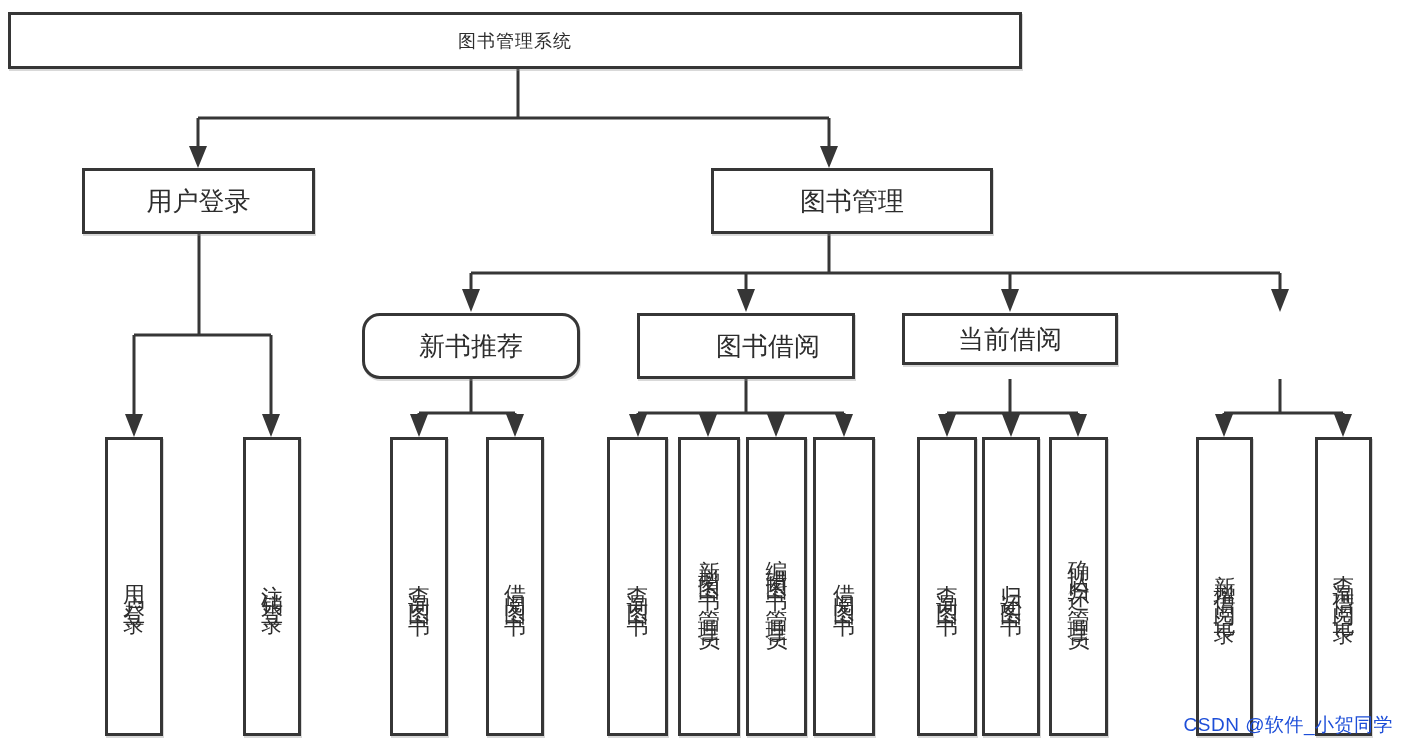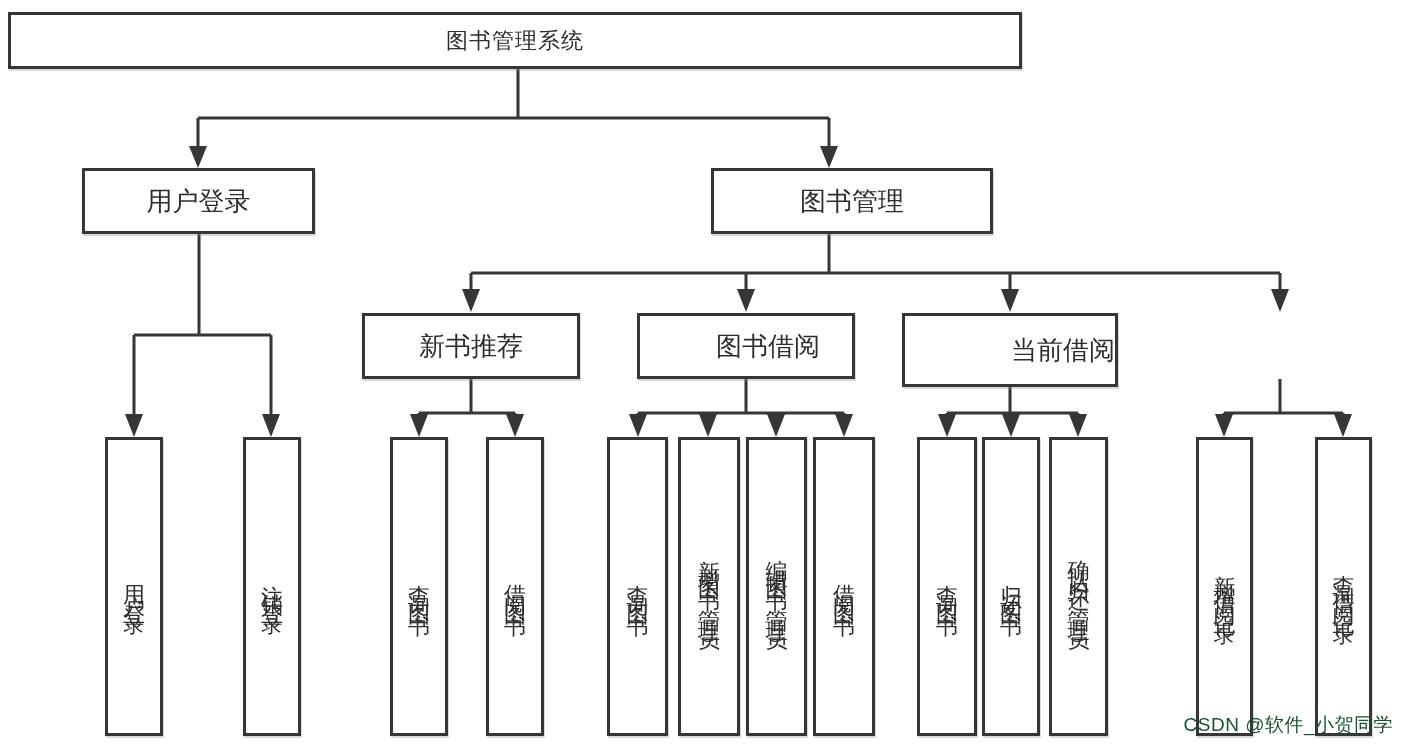--- a/index.html
+++ b/index.html
@@ -9,28 +9,28 @@
   }
   .edges{position:absolute;left:0;top:0;width:1405px;height:747px;z-index:1;pointer-events:none;}
   .edges path.ln{stroke:#363636;stroke-width:3;fill:none;}
   .edges path.ah{fill:#363636;stroke:none;}
   .node{
     position:absolute;background:#ffffff;border:3px solid #363636;box-sizing:border-box;
     display:flex;align-items:center;justify-content:center;z-index:2;
     box-shadow:1px 2px 0 rgba(145,145,145,0.35);
   }
   .node .h-label{font-size:26px;white-space:nowrap;}
-  .node.root .h-label{font-size:22px;letter-spacing:1px;}
+  .node.root .h-label{font-size:18px;letter-spacing:1px;}
   .leaf .v-label{
     writing-mode:vertical-rl;text-orientation:mixed;
     font-size:22px;line-height:1.1;letter-spacing:10px;white-space:nowrap;
   }
   .watermark{
     position:absolute;top:712px;right:12px;z-index:5;
-    font-size:19px;color:#14532d;letter-spacing:0.5px;white-space:nowrap;
+    font-size:19px;color:#1d4ed8;letter-spacing:0.5px;white-space:nowrap;
   }
 </style>
 </head>
 <body>
 
 <div class="stage">
 
   <svg class="edges" viewBox="0 0 1405 747" xmlns="http://www.w3.org/2000/svg">
     <g>
       <path class="ln" d="M518 68 V118 M198 118 H829 M198 118 V150 M829 118 V150"></path>
@@ -66,27 +66,27 @@
     <span class="h-label">图书管理系统</span>
   </div>
 
   <div class="node" style="left:82px;top:168px;width:233px;height:66px;">
     <span class="h-label">用户登录</span>
   </div>
   <div class="node" style="left:711px;top:168px;width:282px;height:66px;">
     <span class="h-label">图书管理</span>
   </div>
 
-  <div class="node" style="left:362px;top:313px;width:218px;height:66px;">
+  <div class="node" style="left:362px;top:313px;width:218px;height:66px;border-radius:18px;">
     <span class="h-label">新书推荐</span>
   </div>
   <div class="node" style="left:637px;top:313px;width:218px;height:66px;padding-left:44px;">
     <span class="h-label">图书借阅</span>
   </div>
-  <div class="node" style="left:902px;top:313px;width:216px;height:74px;justify-content:flex-end;">
+  <div class="node" style="left:902px;top:313px;width:216px;height:52px;">
     <span class="h-label">当前借阅</span>
   </div>
 
   <div class="node leaf" style="left:105px;top:437px;width:58px;height:299px;">
     <span class="v-label">用户登录</span>
   </div>
   <div class="node leaf" style="left:243px;top:437px;width:58px;height:299px;">
     <span class="v-label">注销登录</span>
   </div>
 

